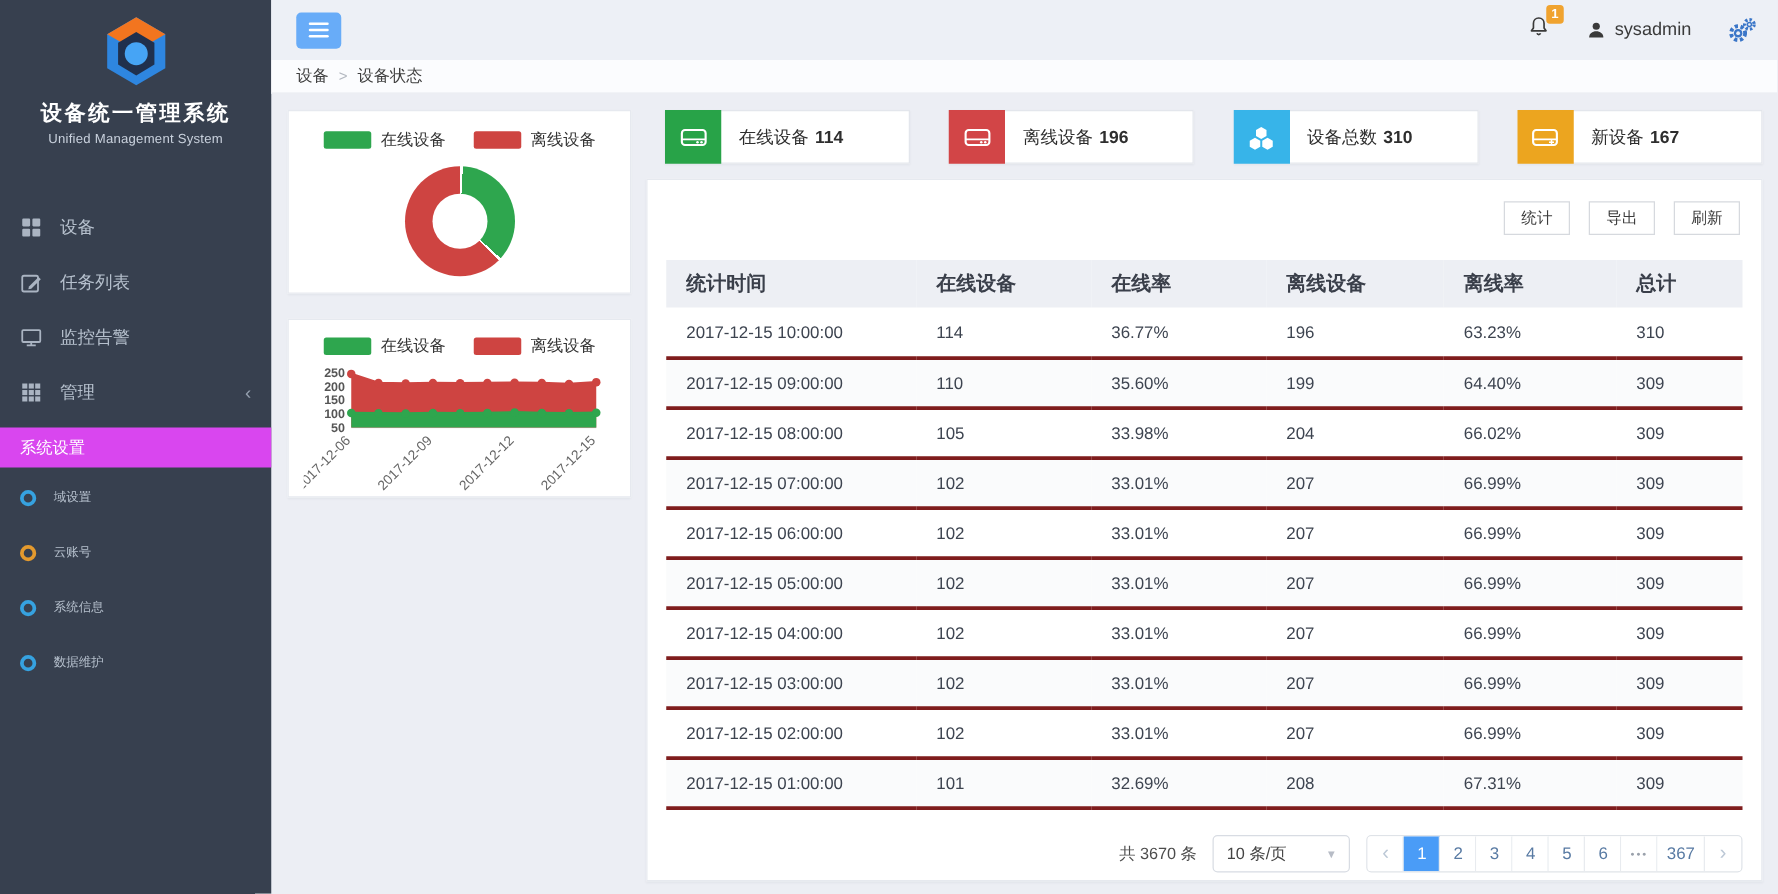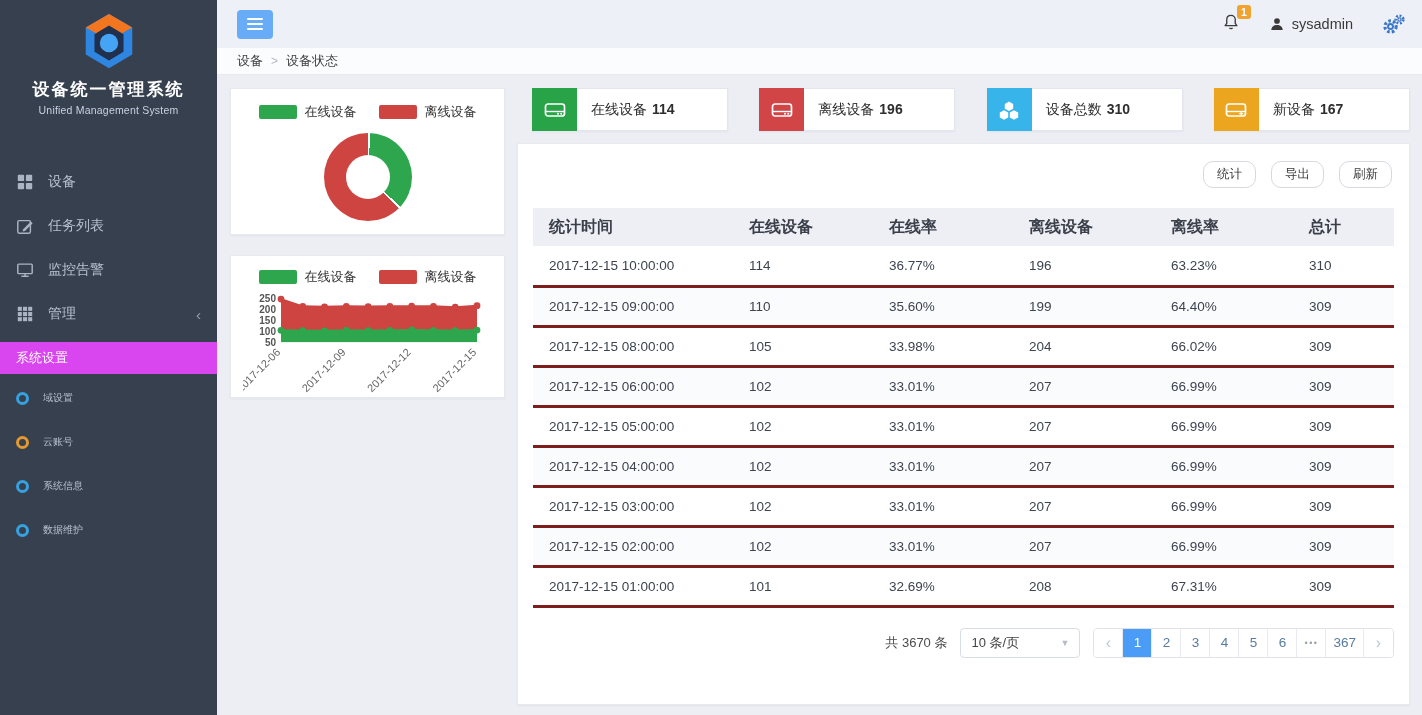--- a/index.html
+++ b/index.html
@@ -60,31 +60,31 @@
   .stat-row { display:flex; justify-content:space-between; height:43px; margin:0 0 12px 15px;text-align:right; }
   .stat-card { width:196px; display:flex; align-items:center; background:#fff;
     border:1px solid #e3e6ec; box-shadow:0 1px 2px rgba(27,35,56,.05); cursor:pointer; }
   .stat-icon { width:45px; height:43px; display:flex; align-items:center; justify-content:center;
     background:#999; flex:0 0 45px; margin:-1px 0 -1px -1px; }
   .stat-text { margin-left:14px; font-size:14px; color:#2e2e2e; white-space:nowrap; }
   .stat-text b { margin-left:5px; }
 
   .panel { flex:1; margin-bottom:10px; padding:15px 15px 0; display:flex; flex-direction:column; }
   .toolbar { display:flex; justify-content:flex-end; gap:15px; margin:2px 2px 20px 0; }
-  .tbtn { height:27px; padding:0 13px; background:#fff; border:1px solid #d6d9de; border-radius:10px;
+  .tbtn { height:27px; padding:0 13px; background:#fff; border:1px solid #d6d9de; border-radius:0;
     font-size:12.5px; color:#3c3c3c; cursor:pointer; font-family:inherit; }
   table { width:100%; border-collapse:collapse; font-size:13.5px; color:#3d4450; table-layout:fixed; }
   thead th { background:#edeff4; height:38px; text-align:left; padding-left:16px;
     font-size:16px; font-weight:bold; color:#3a3f4a; }
   tbody td { height:40px; padding-left:16px; border-bottom:3px solid #7f1d1d; }
   tbody tr:nth-child(even) { background:#fafbfc; }
 
   .pagination { display:flex; justify-content:flex-end; align-items:center; gap:13px; margin-top:20px; }
   .total-text { font-size:13px; color:#4c4c4c; }
-  .page-size { width:120px; height:30px; background:#fff; border:1px solid #d8dce3; border-radius:4px;
+  .page-size { width:110px; height:30px; background:#fff; border:1px solid #d8dce3; border-radius:4px;
     display:flex; align-items:center; justify-content:space-between; padding:0 10px;
     font-size:13px; color:#444; cursor:pointer; }
   .caret { font-size:9px; color:#b7bcc6; }
   .pager { display:flex; align-items:stretch; border:1px solid #dfe3e8; border-radius:4px;
     overflow:hidden; height:30px; background:#fff; }
   .pg { min-width:29px; padding:0 7px; background:#fff; border:none; border-right:1px solid #e8ebef;
     font-size:13.5px; color:#587aa3; display:flex; align-items:center; justify-content:center;
     cursor:pointer; font-family:inherit; }
   .pager .pg:last-child { border-right:none; }
   .pg.active { background:#4a9cf7; color:#fff; }
@@ -377,20 +377,28 @@
                 </tr>
                 <tr>
                   <td>2017-12-15 08:00:00</td>
                   <td>105</td>
                   <td>33.98%</td>
                   <td>204</td>
                   <td>66.02%</td>
                   <td>309</td>
                 </tr>
                 <tr>
+                  <td>2017-12-15 07:00:00</td>
+                  <td>102</td>
+                  <td>33.01%</td>
+                  <td>207</td>
+                  <td>66.99%</td>
+                  <td>309</td>
+                </tr>
+                <tr>
                   <td>2017-12-15 06:00:00</td>
                   <td>102</td>
                   <td>33.01%</td>
                   <td>207</td>
                   <td>66.99%</td>
                   <td>309</td>
                 </tr>
                 <tr>
                   <td>2017-12-15 05:00:00</td>
                   <td>102</td>

